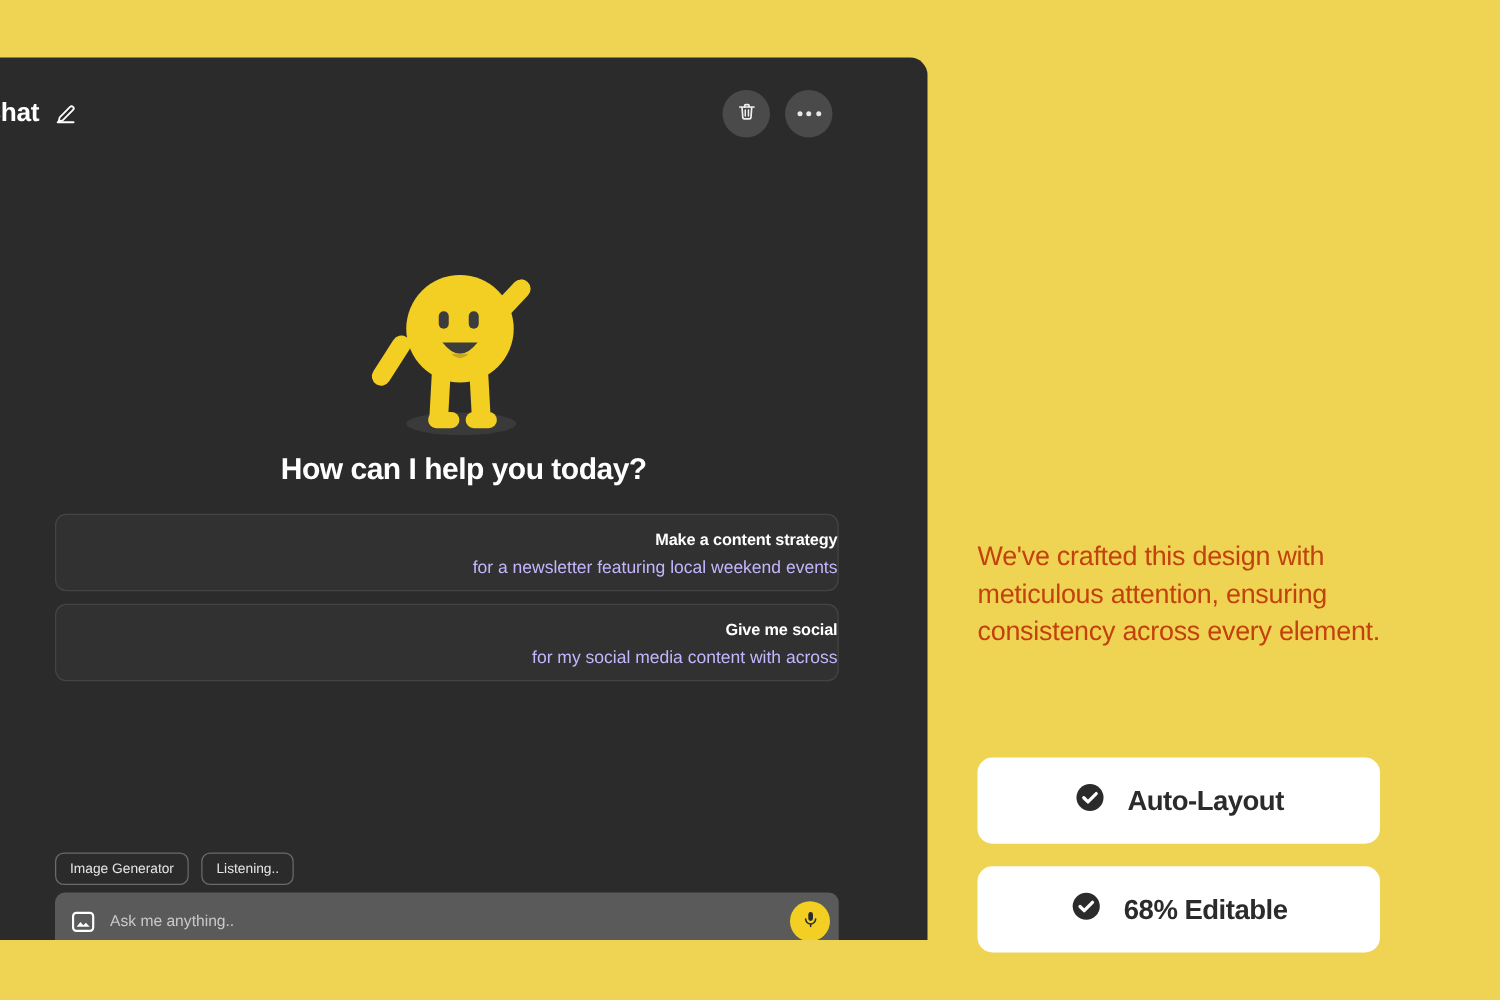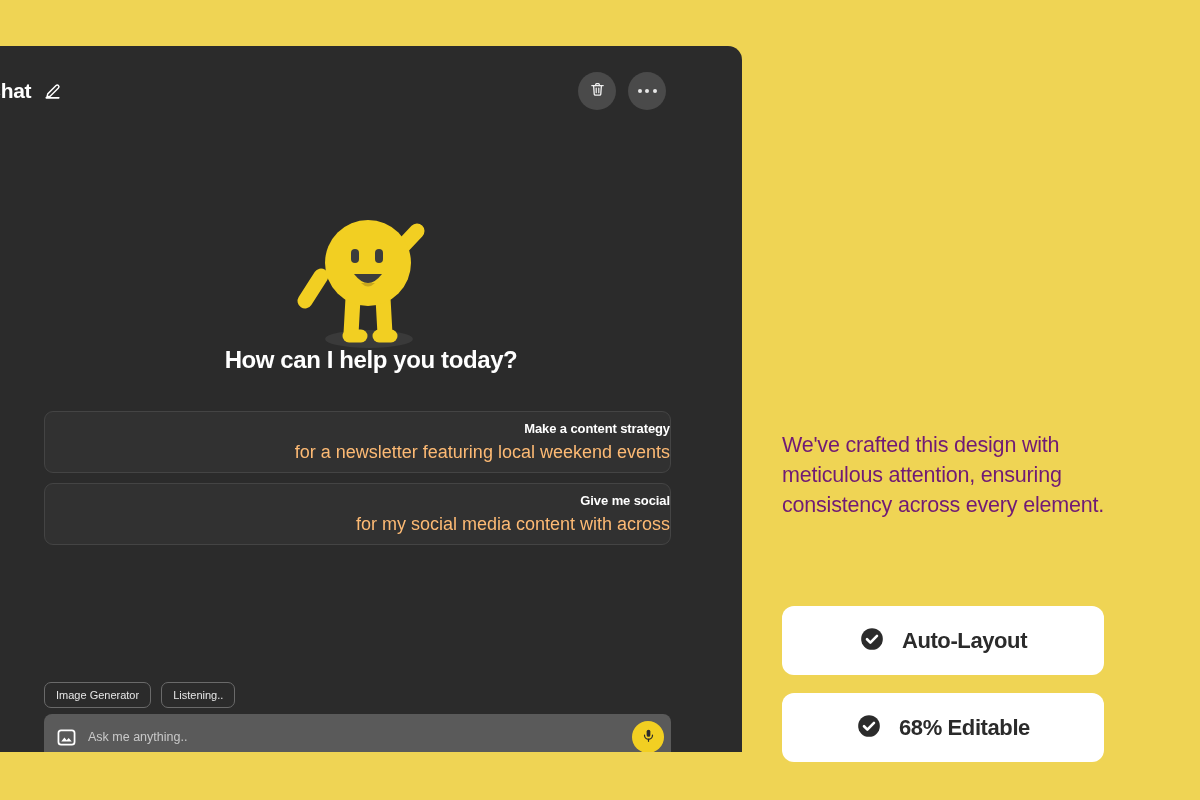--- a/index.html
+++ b/index.html
@@ -56,21 +56,21 @@
 
   
   #mascot-wrap {
     position: absolute; left: 0; top: 160px;
     width: 742px; height: 148px;
     display: flex; justify-content: center;
   }
 
   
   #greeting {
-    position: absolute; left: 0; top: 300px;
+    position: absolute; left: 0; top: 316px;
     width: 742px; text-align: center;
     color: #ffffff; font-size: 24px; font-weight: 700;
     letter-spacing: -0.4px;
   }
 
   
   #suggestions {
     position: absolute; left: 44px; top: 365px;
     width: 627px;
     display: flex; flex-direction: column; gap: 10px;
@@ -78,21 +78,21 @@
   .sugg-card {
     background: #313131;
     border: 1px solid #444444;
     border-radius: 9px;
     height: 62px;
     display: flex; flex-direction: column;
     align-items: flex-end; justify-content: center;
     gap: 6px; cursor: pointer;
   }
   .sugg-title { color: #ffffff; font-size: 13px; font-weight: 700; letter-spacing: -0.1px; }
-  .sugg-sub { color: #fdba74; font-size: 18px; font-weight: 400; }
+  .sugg-sub { color: #c4b5fd; font-size: 14px; font-weight: 400; }
 
   
   #chips {
     position: absolute; left: 44px; top: 636px;
     display: flex; gap: 10px; align-items: center;
   }
   .chip {
     border: 1px solid #6a6a6a;
     border-radius: 7px;
     color: #e6e6e6;
@@ -127,21 +127,21 @@
     background: #f2cf22; border: none; cursor: pointer;
     display: flex; align-items: center; justify-content: center;
   }
 
   
   #promo {
     position: absolute; left: 782px; top: 430px;
     width: 330px;
   }
   #promo-headline {
-    color: #701a75;
+    color: #c2410c;
     font-size: 21.5px;
     font-weight: 500;
     line-height: 30px;
     letter-spacing: -0.2px;
     width: 322px;
   }
   #feature-cards {
     position: absolute; left: 0; top: 176px;
     width: 322px;
     display: flex; flex-direction: column; gap: 18px;

